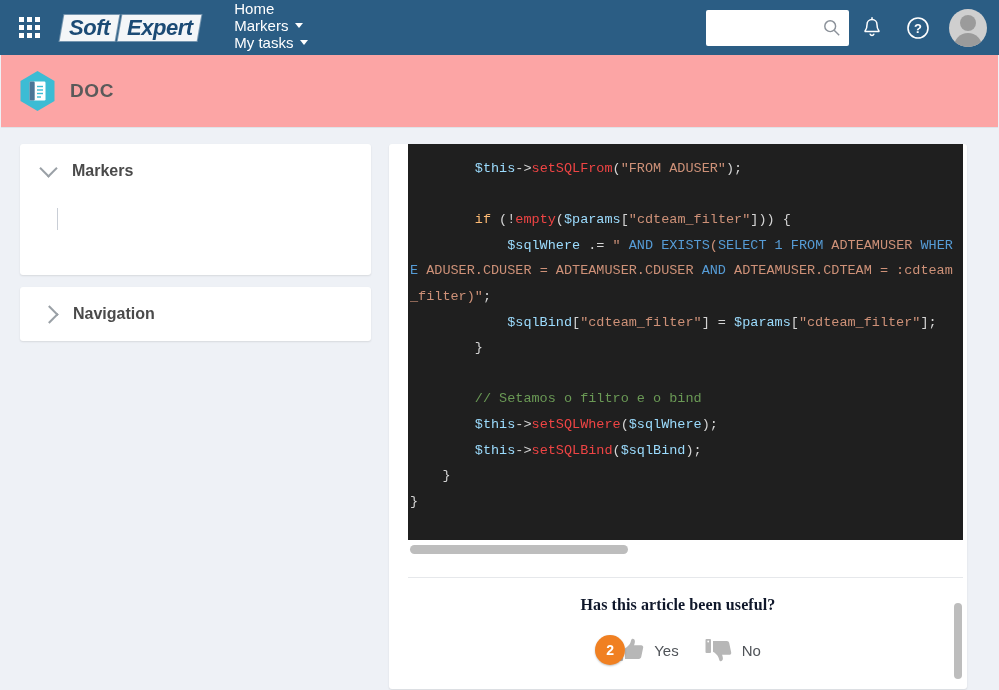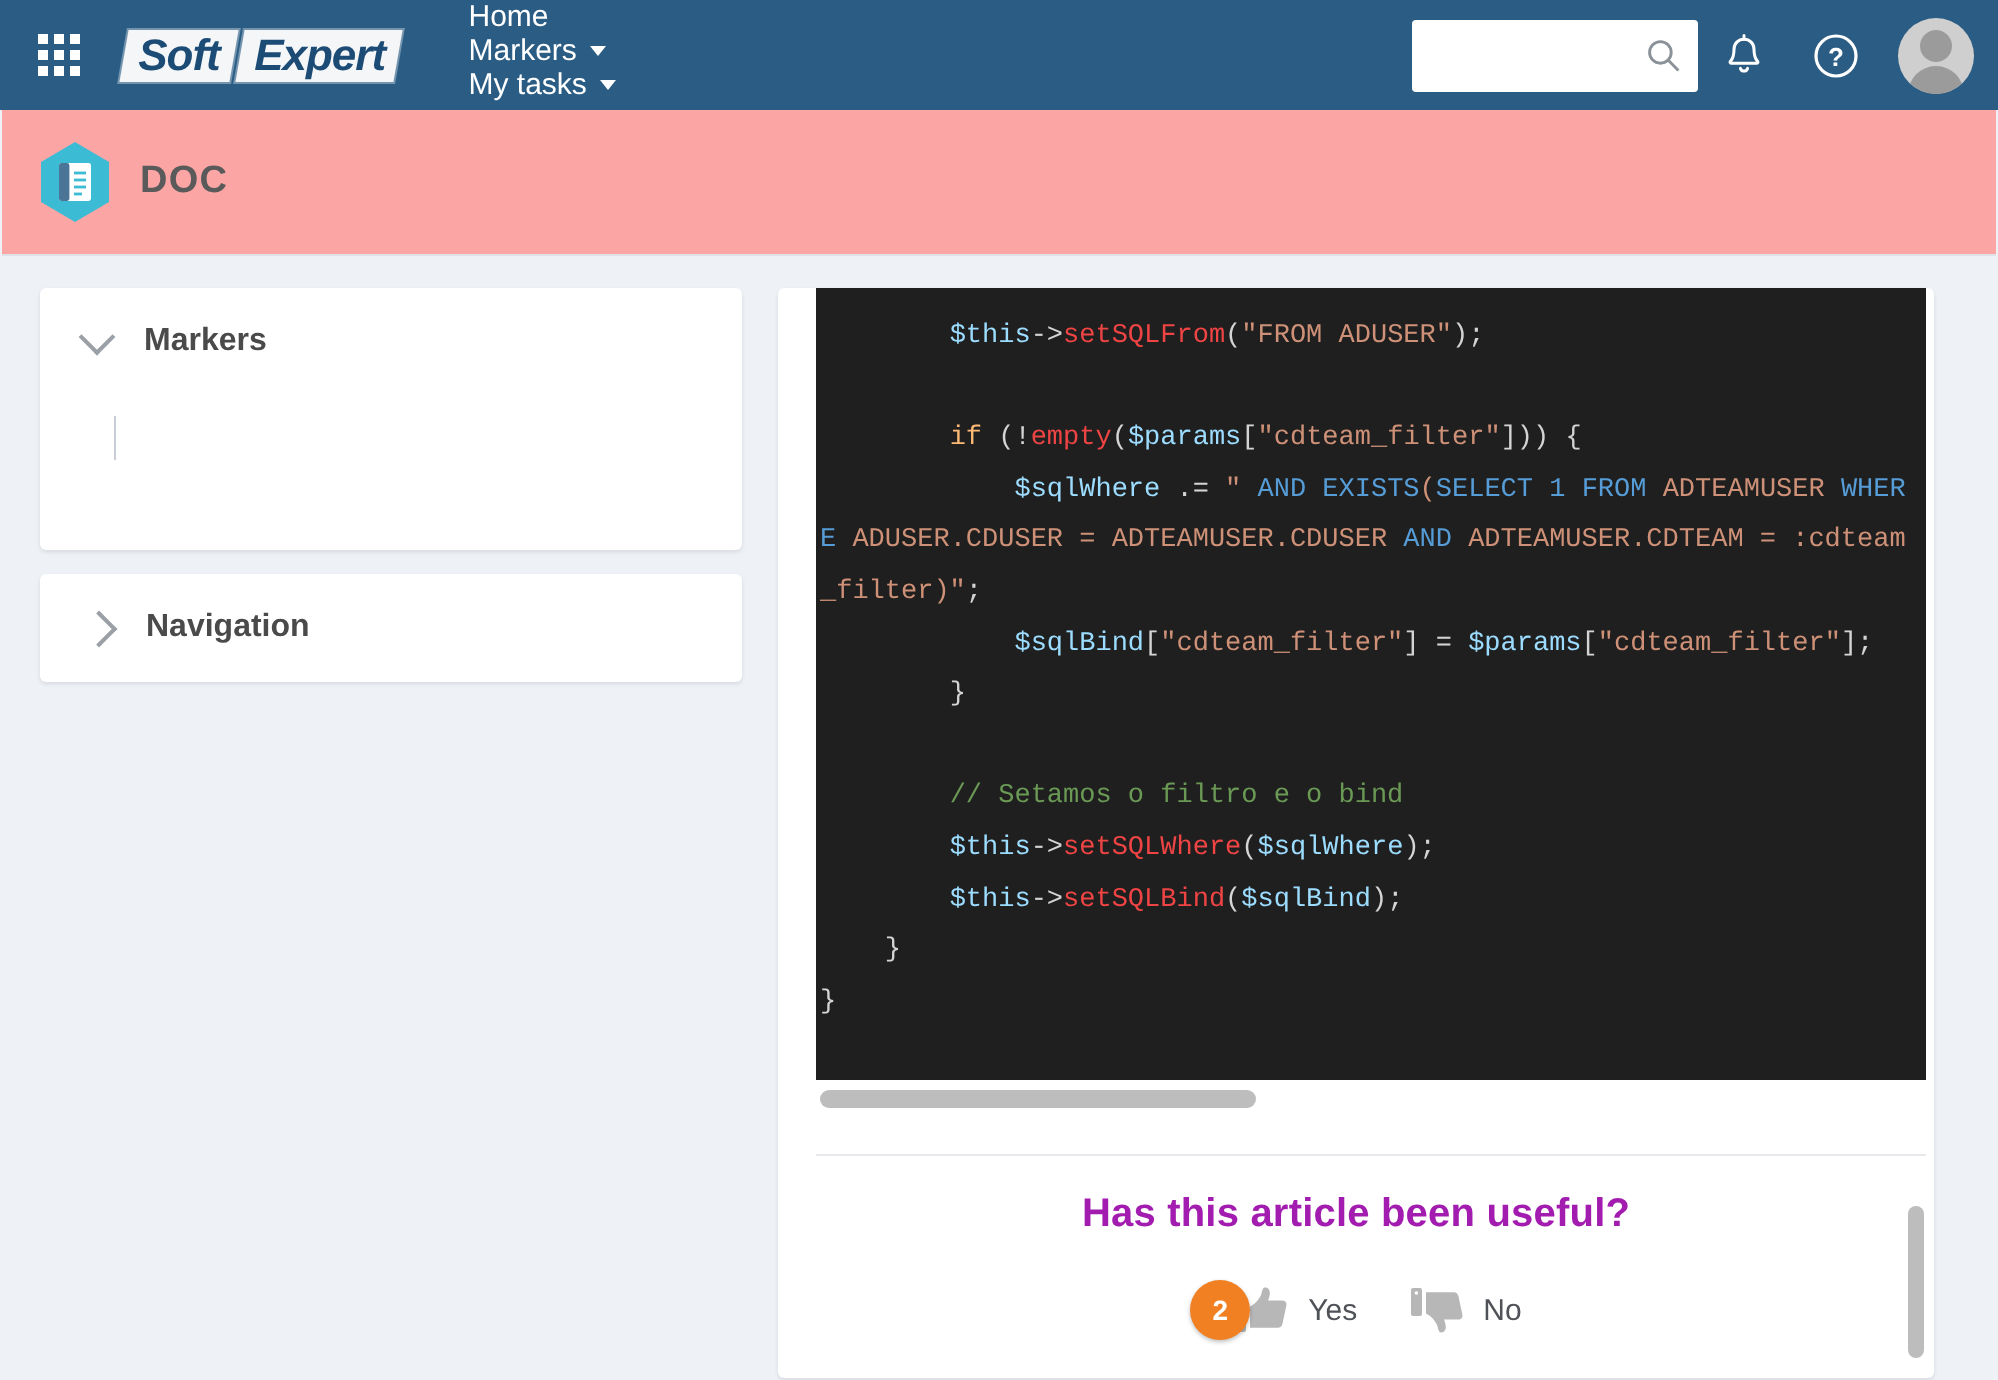--- a/index.html
+++ b/index.html
@@ -277,24 +277,25 @@
     background: #e6e8eb;
   }
 
   .feedback {
     position: absolute;
     left: 0; top: 452px;
     width: 578px;
     text-align: center;
   }
   .feedback-question {
-    font-size: 20px;
-    color: #a21caf;
+    font-size: 16px;
+    color: #0f172a;
     font-weight: bold;
     letter-spacing: 0.1px;
+    font-family: Liberation Serif, serif;
   }
   .feedback-row {
     margin-top: 21px;
     display: flex;
     align-items: center;
     justify-content: center;
     gap: 26px;
   }
   .vote {
     display: flex;

